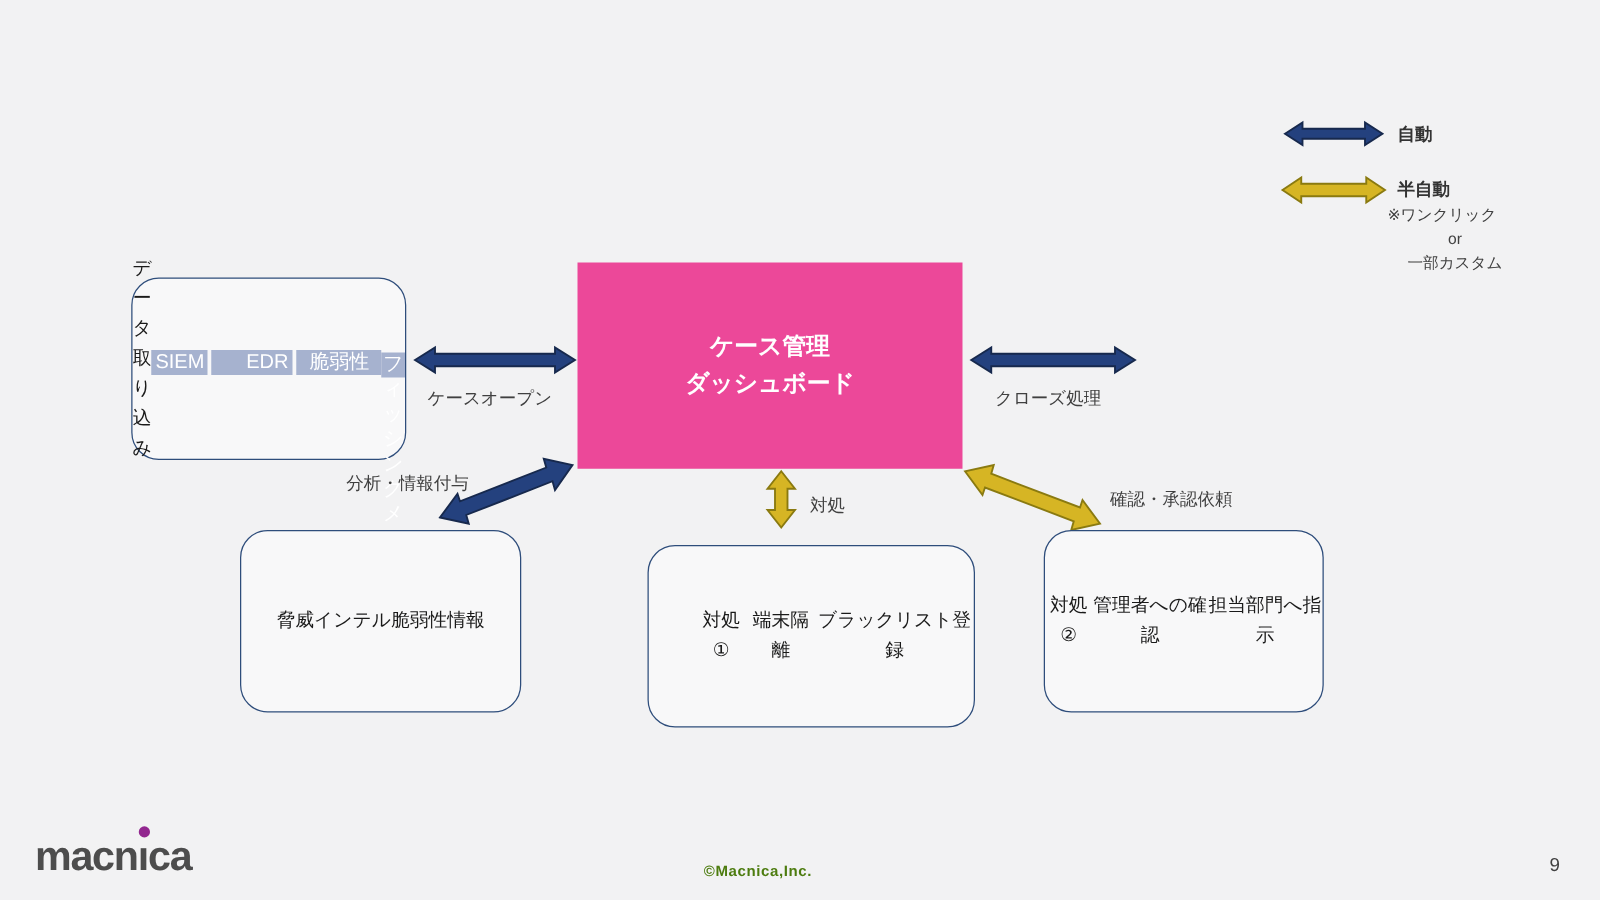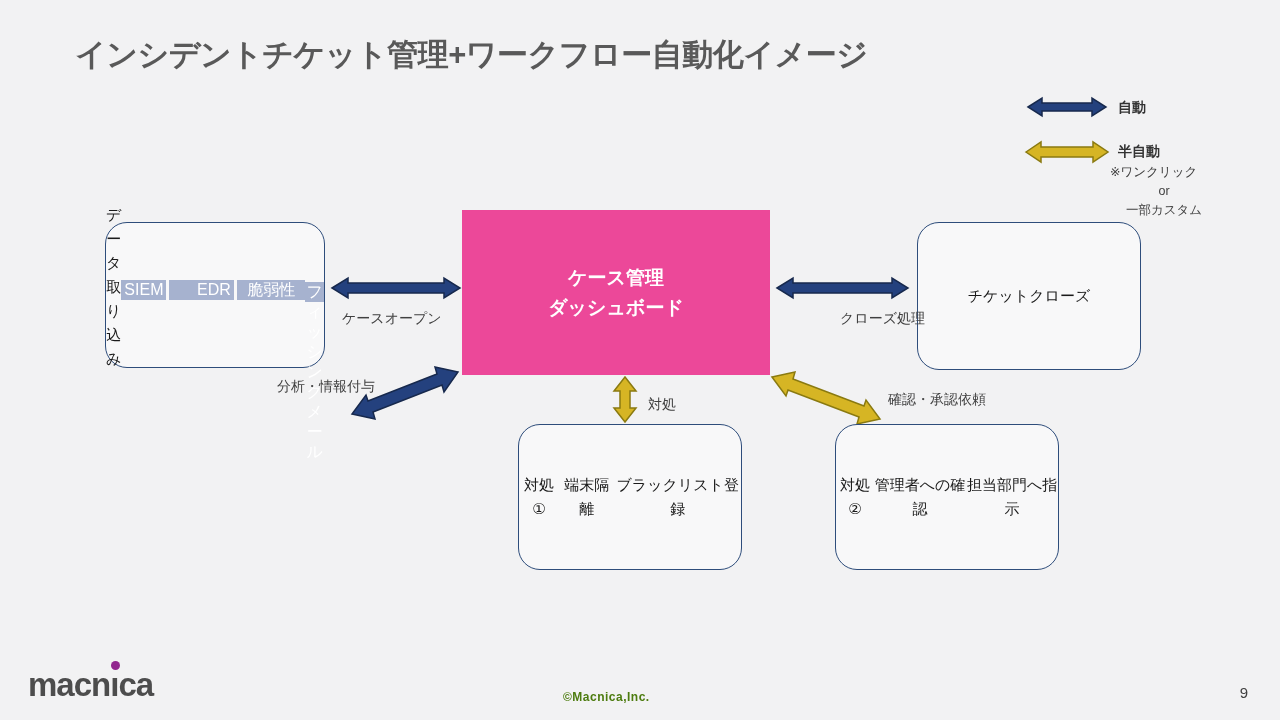--- a/index.html
+++ b/index.html
@@ -25,26 +25,26 @@
   .tag-siem{width:53px;} .tag-edr{width:48px;padding-left:24px;} .tag-vuln{width:80px;}
   .tag-wide{width:184px;margin-top:4px;}
 
   .box-center{position:absolute;left:462px;top:210px;width:308px;height:165px;
        background:#ec4899;display:flex;flex-direction:column;align-items:center;
        justify-content:center;color:#ffffff;font-size:19px;font-weight:bold;
        line-height:1.55;text-align:center;}
 
   .box-close{left:917px;top:222px;width:222px;height:146px;}
   .box-threat{left:192px;top:424px;width:223px;height:144px;}
-  .box-action1{left:518px;top:424px;width:222px;height:144px;}
+  .box-action1{left:518px;top:436px;width:222px;height:144px;padding-left:38px;}
   .box-action2{left:835px;top:424px;width:222px;height:144px;}
 
   .arrow-label{position:absolute;font-size:14px;color:#404040;white-space:nowrap;}
   .lbl-case-open{left:342px;top:310px;}
-  .lbl-close{left:796px;top:310px;margin-left:44px;}
+  .lbl-close{left:796px;top:310px;}
   .lbl-analysis{left:277px;top:378px;}
   .lbl-action{left:648px;top:396px;}
   .lbl-approval{left:888px;top:391px;}
 
   .legend-label{position:absolute;font-size:14px;font-weight:bold;color:#333333;white-space:nowrap;}
   .lbl-auto{left:1118px;top:99px;}
   .lbl-semi{left:1118px;top:143px;}
   .legend-note{position:absolute;left:1110px;top:163px;width:108px;font-size:12.5px;
        color:#404040;line-height:1.5;}
   .legend-note .n1{text-align:left;}
@@ -57,21 +57,20 @@
         background:#92278f;}
   .copyright{position:absolute;left:563px;top:690px;font-size:12px;font-weight:bold;
         color:#4d7c0f;letter-spacing:0.5px;}
   .page-number{position:absolute;right:32px;top:684px;font-size:15px;color:#404040;}
 </style>
 </head>
 <body>
 
 <div class="slide">
 
-  <div class="title">インシデントチケット管理+ワークフロー自動化イメージ</div>
 
   <svg class="arrows" width="1280" height="720" viewBox="0 0 1280 720">
     <polygon class="arrow-navy" points="332,288 348,278 348,283 444,283 444,278 460,288 444,298 444,293 348,293 348,298"></polygon>
     <polygon class="arrow-navy" points="777,288 793,278 793,283 892,283 892,278 908,288 892,298 892,293 793,293 793,298"></polygon>
     <polygon class="arrow-navy" points="352,414 375,419 373,412 442,385 444,392 458,372 435,367 437,374 368,401 366,395"></polygon>
     <polygon class="arrow-gold" points="625,377 636,391 630,391 630,408 636,408 625,422 614,408 620,408 620,391 614,391"></polygon>
     <polygon class="arrow-gold" points="772,377 786,396 788,390 859,417 857,424 880,419 866,400 864,406 793,379 795,372"></polygon>
     <polygon class="arrow-navy" points="1028,107 1042,98 1042,103 1092,103 1092,98 1106,107 1092,116 1092,111 1042,111 1042,116"></polygon>
     <polygon class="arrow-gold" points="1026,152 1041,142 1041,147 1093,147 1093,142 1108,152 1093,162 1093,157 1041,157 1041,162"></polygon>
   </svg>
@@ -92,24 +91,25 @@
       <div class="tag tag-vuln">脆弱性</div>
     </div>
     <div class="tag tag-wide">フィッシングメール</div>
   </div>
 
   <div class="box-center">
     <div>ケース管理</div>
     <div>ダッシュボード</div>
   </div>
 
-  <div class="box box-close">
-    <div>チケットクローズ</div>
+
+  <div class="box box-threat">
+    <div>脅威インテル</div>
+    <div>脆弱性情報</div>
   </div>
-
 
   <div class="box box-action1">
     <div>対処①</div>
     <div>端末隔離</div>
     <div>ブラックリスト登録</div>
   </div>
 
   <div class="box box-action2">
     <div>対処②</div>
     <div>管理者への確認</div>

